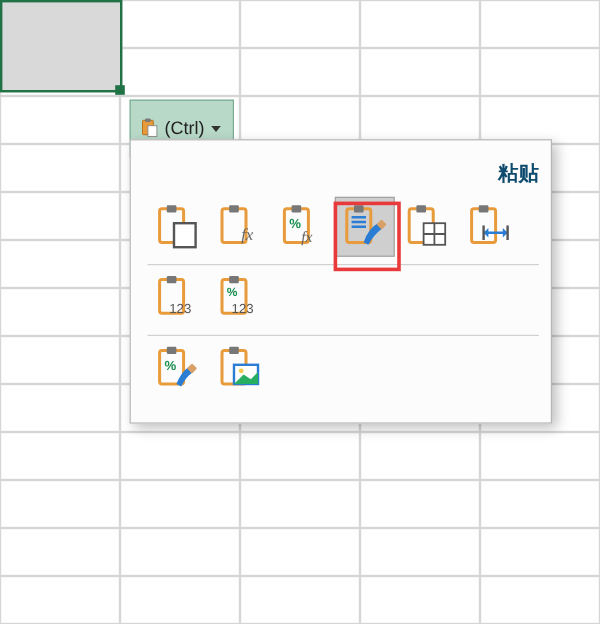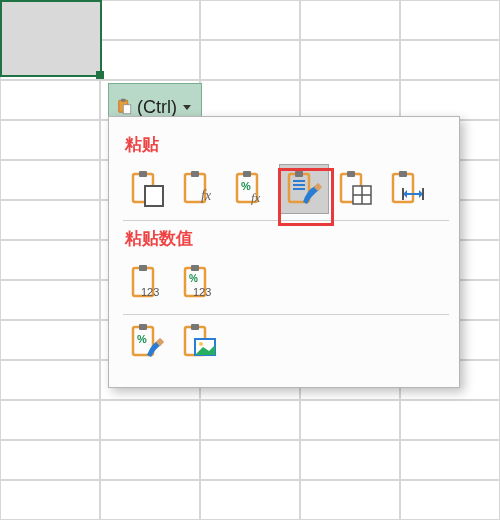--- a/index.html
+++ b/index.html
@@ -38,21 +38,21 @@
   .ctrl-btn {
     position: absolute;
     left: 108px; top: 83px;
     height: 48px;
     padding: 0 10px 0 6px;
     background: #b8d8c8;
     border: 1px solid #7aae93;
     display: flex;
     align-items: center;
     gap: 4px;
-    font-size: 18px;
+    font-size: 15px;
     color: #222;
     cursor: pointer;
   }
   .ctrl-btn .mini-icon { width: 18px; height: 18px; }
   .ctrl-btn .caret {
     width: 0; height: 0;
     border-left: 4px solid transparent;
     border-right: 4px solid transparent;
     border-top: 5px solid #333;
     margin-left: 2px;
@@ -63,22 +63,23 @@
     left: 108px; top: 116px;
     width: 352px;
     background: #fcfcfc;
     border: 1px solid #b6b6b6;
     box-shadow: 4px 4px 10px rgba(0,0,0,.25);
     padding: 10px 10px 14px 14px;
   }
   .section-title {
     font-size: 17px;
     font-weight: bold;
-    color: #ef4444;
+    color: #0c4a6e;
     margin: 6px 0 8px 2px;
+    text-align: right;
   }
   .row {
     display: flex;
     gap: 2px;
     margin-bottom: 6px;
   }
   .opt {
     width: 50px; height: 50px;
     display: flex;
     align-items: center;
@@ -250,21 +251,20 @@
         <path d="M34 24 l-4 -4 v8 z" fill="#2b7cd3"></path>
         <line x1="14" y1="18" x2="14" y2="30" stroke="#555" stroke-width="2"></line>
         <line x1="34" y1="18" x2="34" y2="30" stroke="#555" stroke-width="2"></line>
       </svg>
     </div>
 
   </div>
 
   <hr class="sep">
 
-  <div class="section-title">粘贴数值</div>
   <div class="row">
 
     <div class="opt">
       <svg width="38" height="38" viewBox="0 0 38 38">
         <rect x="4" y="4" width="20" height="28" rx="2" fill="none" stroke="#e89b3a" stroke-width="2.5"></rect>
         <rect x="10" y="1" width="8" height="6" rx="1" fill="#777"></rect>
         <text x="12" y="32" font-size="11" fill="#555">123</text>
       </svg>
     </div>
 

